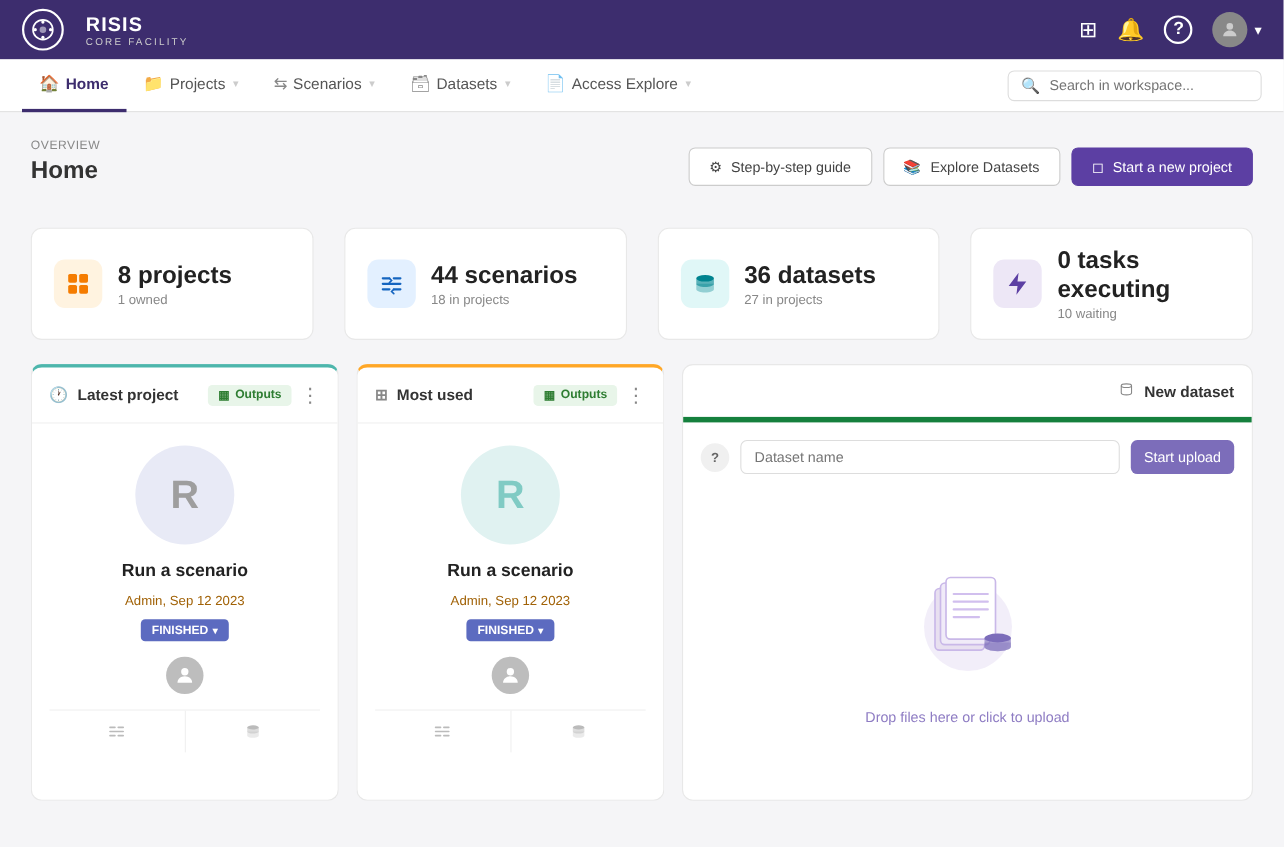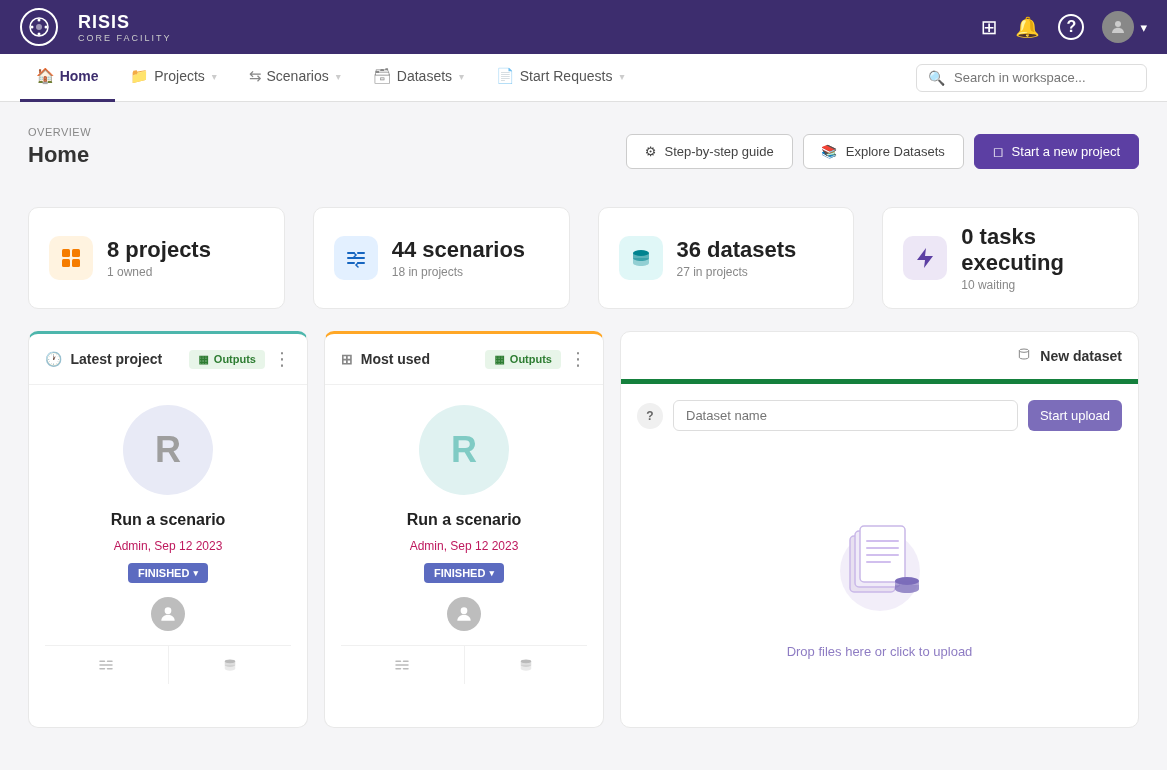--- a/index.html
+++ b/index.html
@@ -121,21 +121,21 @@
     
     .project-body { padding: 20px 16px; display: flex; flex-direction: column; align-items: center; }
     .project-avatar {
       width: 90px; height: 90px; border-radius: 50%;
       display: flex; align-items: center; justify-content: center;
       font-size: 36px; font-weight: 600; margin-bottom: 16px;
     }
     .avatar-blue { background: #e8eaf6; color: #9e9e9e; }
     .avatar-teal { background: #e0f2f1; color: #80cbc4; }
     .project-name { font-size: 16px; font-weight: 700; color: #222; text-align: center; margin-bottom: 10px; }
-    .project-info { font-size: 12px; color: #be185d; margin-bottom: 10px; text-align: center; }
+    .project-info { font-size: 12px; color: #a16207; margin-bottom: 10px; text-align: center; }
     .finished-badge {
       display: flex; align-items: center; gap: 4px;
       background: #5c6bc0; color: #fff; font-size: 11px; font-weight: 600;
       padding: 4px 10px; border-radius: 4px; cursor: pointer;
     }
     .project-user { margin-top: 14px; }
     .user-avatar {
       width: 34px; height: 34px; border-radius: 50%; background: #bdbdbd;
       display: flex; align-items: center; justify-content: center; color: #fff; font-size: 16px;
     }
@@ -239,21 +239,21 @@
       <span>Scenarios</span>
       <span class="chevron">▾</span>
     </a>
     <a class="subnav-item">
       <span class="nav-icon">🗃</span>
       <span>Datasets</span>
       <span class="chevron">▾</span>
     </a>
     <a class="subnav-item">
       <span class="nav-icon">📄</span>
-      <span>Start Requests</span>
+      <span>Access Explore</span>
       <span class="chevron">▾</span>
     </a>
   </div>
   <div class="subnav-search">
     <span style="color:#aaa; font-size:14px;">🔍</span>
     <input type="text" placeholder="Search in workspace..." style="">
   </div>
 </div>
 
 <div class="main">

